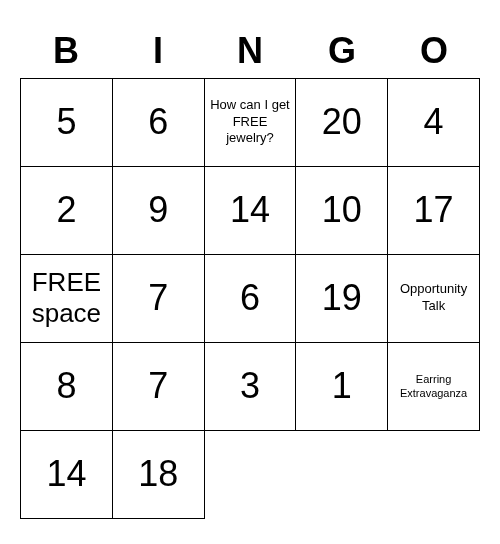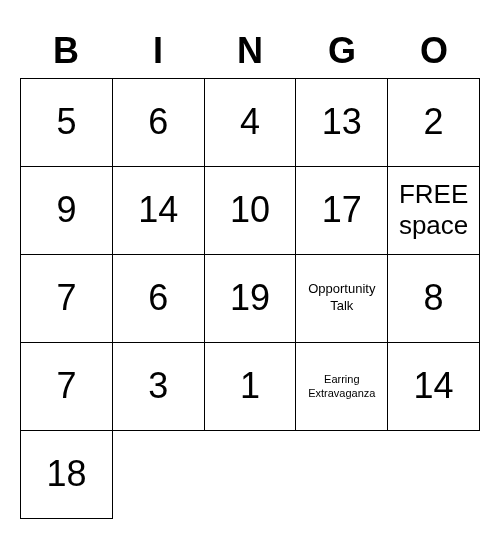--- a/index.html
+++ b/index.html
@@ -71,24 +71,27 @@
       <div class="bingo-header-cell">O</div>
     </div>
   <div class="bingo-grid">
   <div class="bingo-cell">
         <span class="cell-number">5</span>
       </div>
       <div class="bingo-cell">
         <span class="cell-number">6</span>
       </div>
       <div class="bingo-cell">
-        <span class="cell-number">4</span>
+        <span class="cell-text">How can I get FREE jewelry?</span>
       </div>
       <div class="bingo-cell">
-        <span class="cell-number">13</span>
+        <span class="cell-number">20</span>
+      </div>
+      <div class="bingo-cell">
+        <span class="cell-number">4</span>
       </div>
       <div class="bingo-cell">
         <span class="cell-number">2</span>
       </div>
       <div class="bingo-cell">
         <span class="cell-number">9</span>
       </div>
       <div class="bingo-cell">
         <span class="cell-number">14</span>
       </div>

